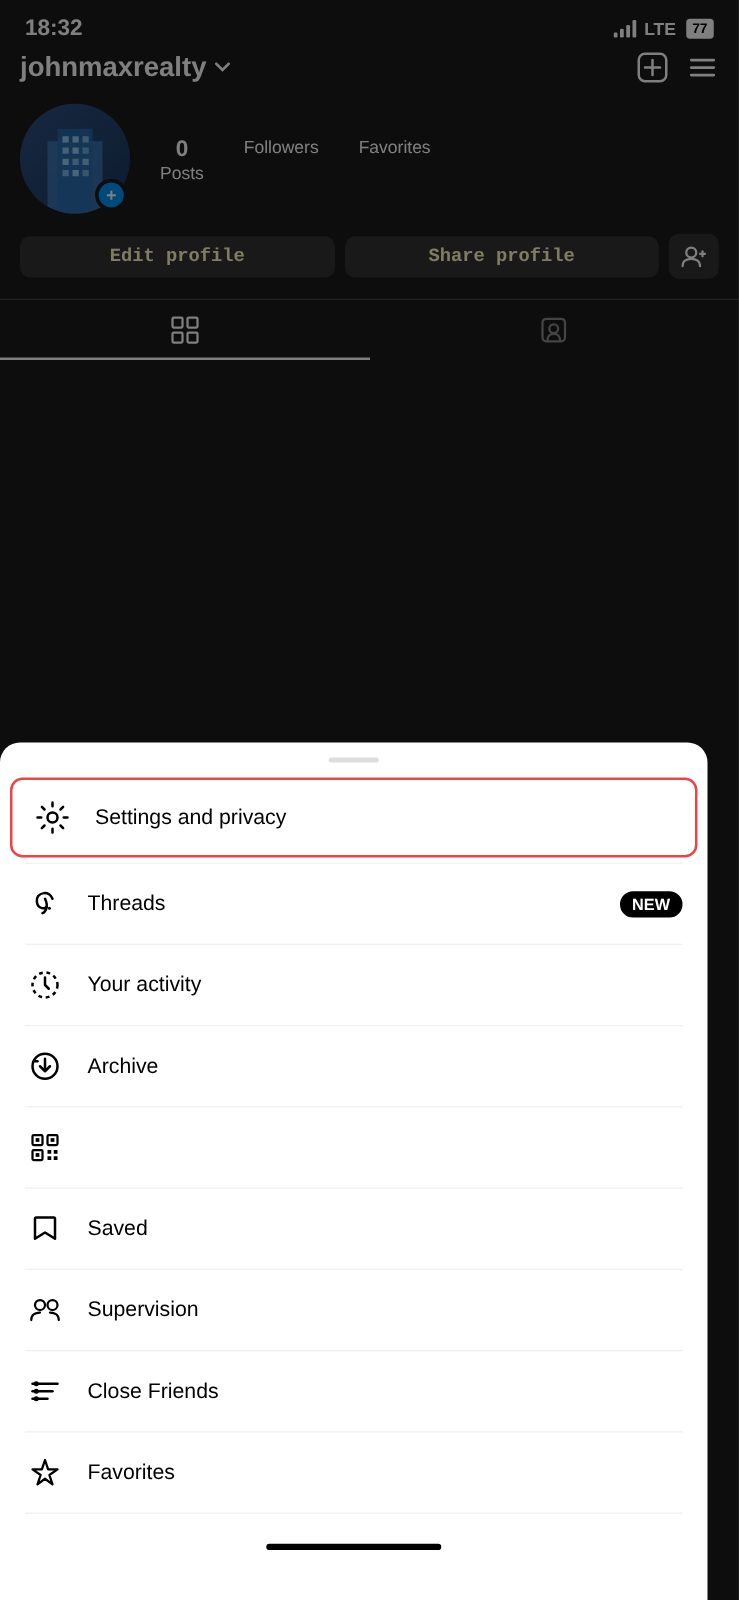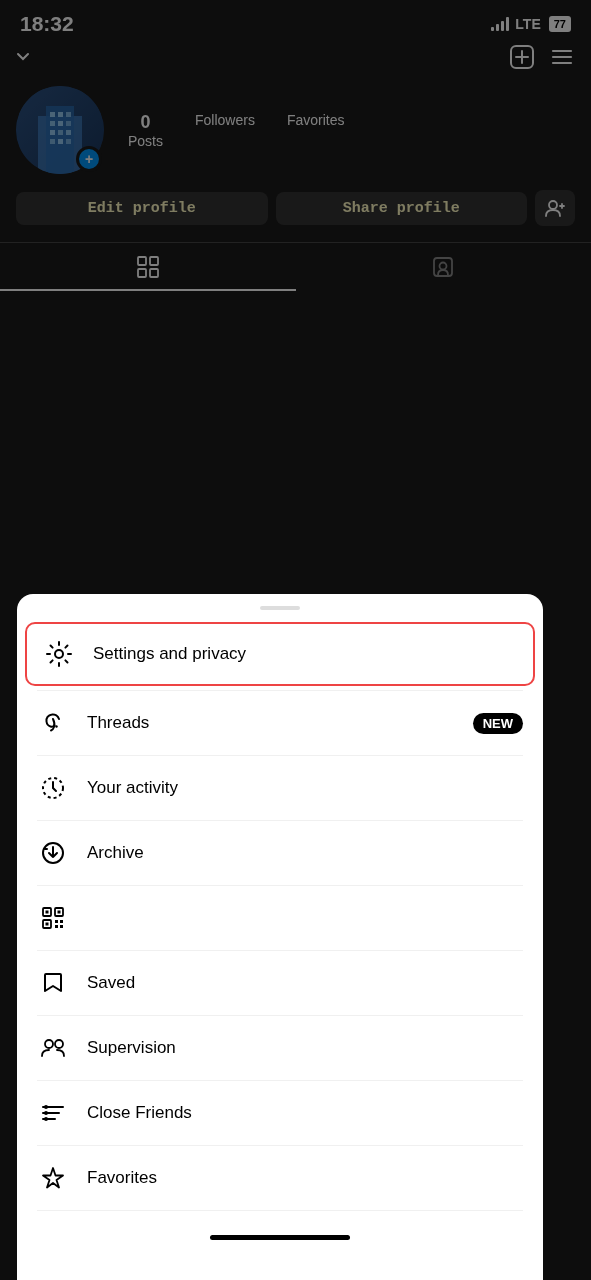--- a/index.html
+++ b/index.html
@@ -24,21 +24,21 @@
 
     
     .status-bar {
       display: flex;
       justify-content: space-between;
       align-items: center;
       padding: 12px 20px 8px;
       color: #fff;
     }
     .status-time {
-      font-size: 21px;
+      font-size: 18px;
       font-weight: 600;
       color: #fff;
     }
     .status-icons {
       display: flex;
       align-items: center;
       gap: 6px;
       color: #fff;
       font-size: 14px;
       font-weight: 600;
@@ -209,22 +209,22 @@
       width: 591px;
       height: 1280px;
       background: rgba(0,0,0,0.5);
       z-index: 10;
     }
 
     
     .bottom-sheet {
       position: absolute;
       bottom: 0;
-      left: 17px;
-      width: 526px;
+      left: 0;
+      width: 566px;
       background: #fff;
       border-radius: 16px 16px 0 0;
       z-index: 20;
       padding-bottom: 40px;
     }
     .sheet-handle {
       display: flex;
       justify-content: center;
       padding: 12px 0 8px;
     }
@@ -305,20 +305,21 @@
       </div>
       <span>LTE</span>
       <div class="battery-icon">
         <span>77</span>
       </div>
     </div>
   </div>
 
   <div class="username-row">
     <div class="username">
+      <span>johnmaxrealty</span>
       <svg width="14" height="14" viewBox="0 0 14 14">
         <path d="M2 4l5 5 5-5" stroke="#fff" stroke-width="2" fill="none" stroke-linecap="round"></path>
       </svg>
     </div>
     <div class="header-actions">
       <div class="header-btn">
         <svg width="26" height="26" viewBox="0 0 26 26">
           <rect x="2" y="2" width="22" height="22" rx="5" stroke="#fff" stroke-width="2" fill="none"></rect>
           <line x1="13" y1="7" x2="13" y2="19" stroke="#fff" stroke-width="2" stroke-linecap="round"></line>
           <line x1="7" y1="13" x2="19" y2="13" stroke="#fff" stroke-width="2" stroke-linecap="round"></line>

